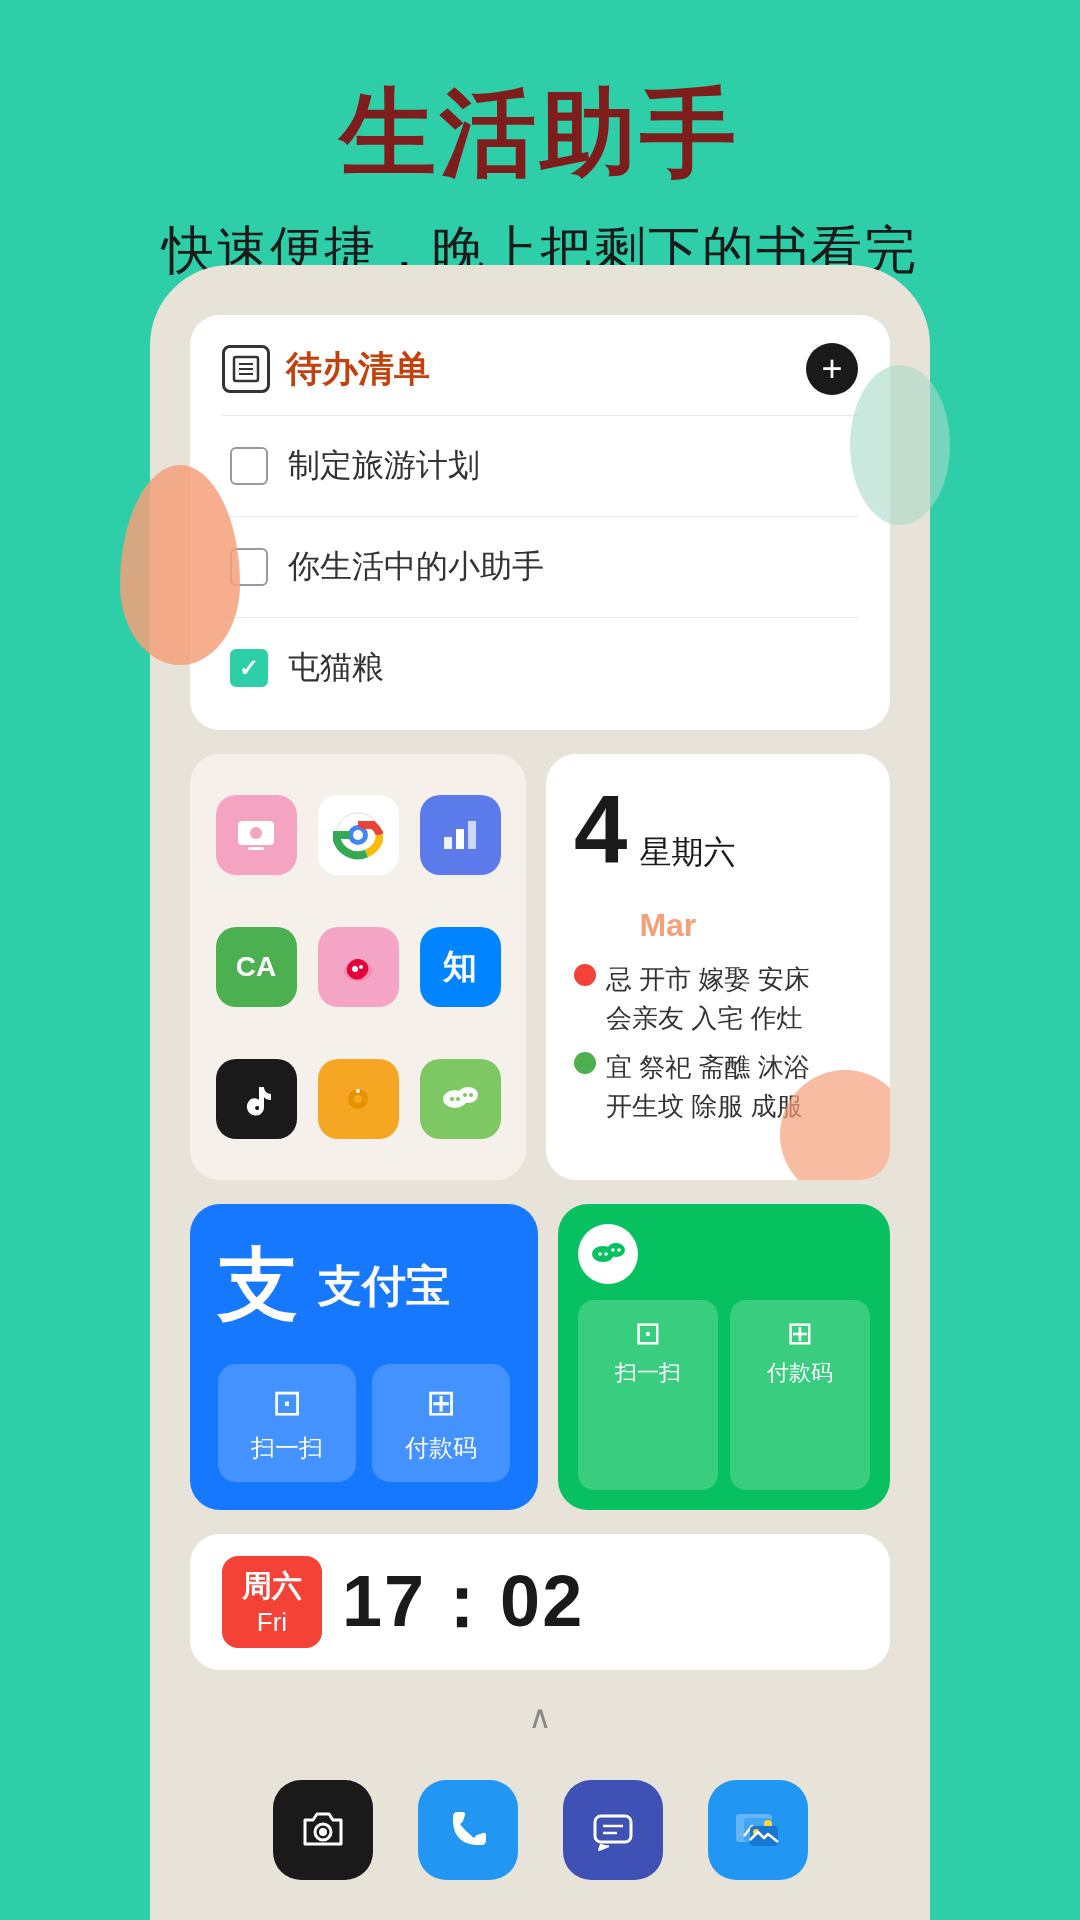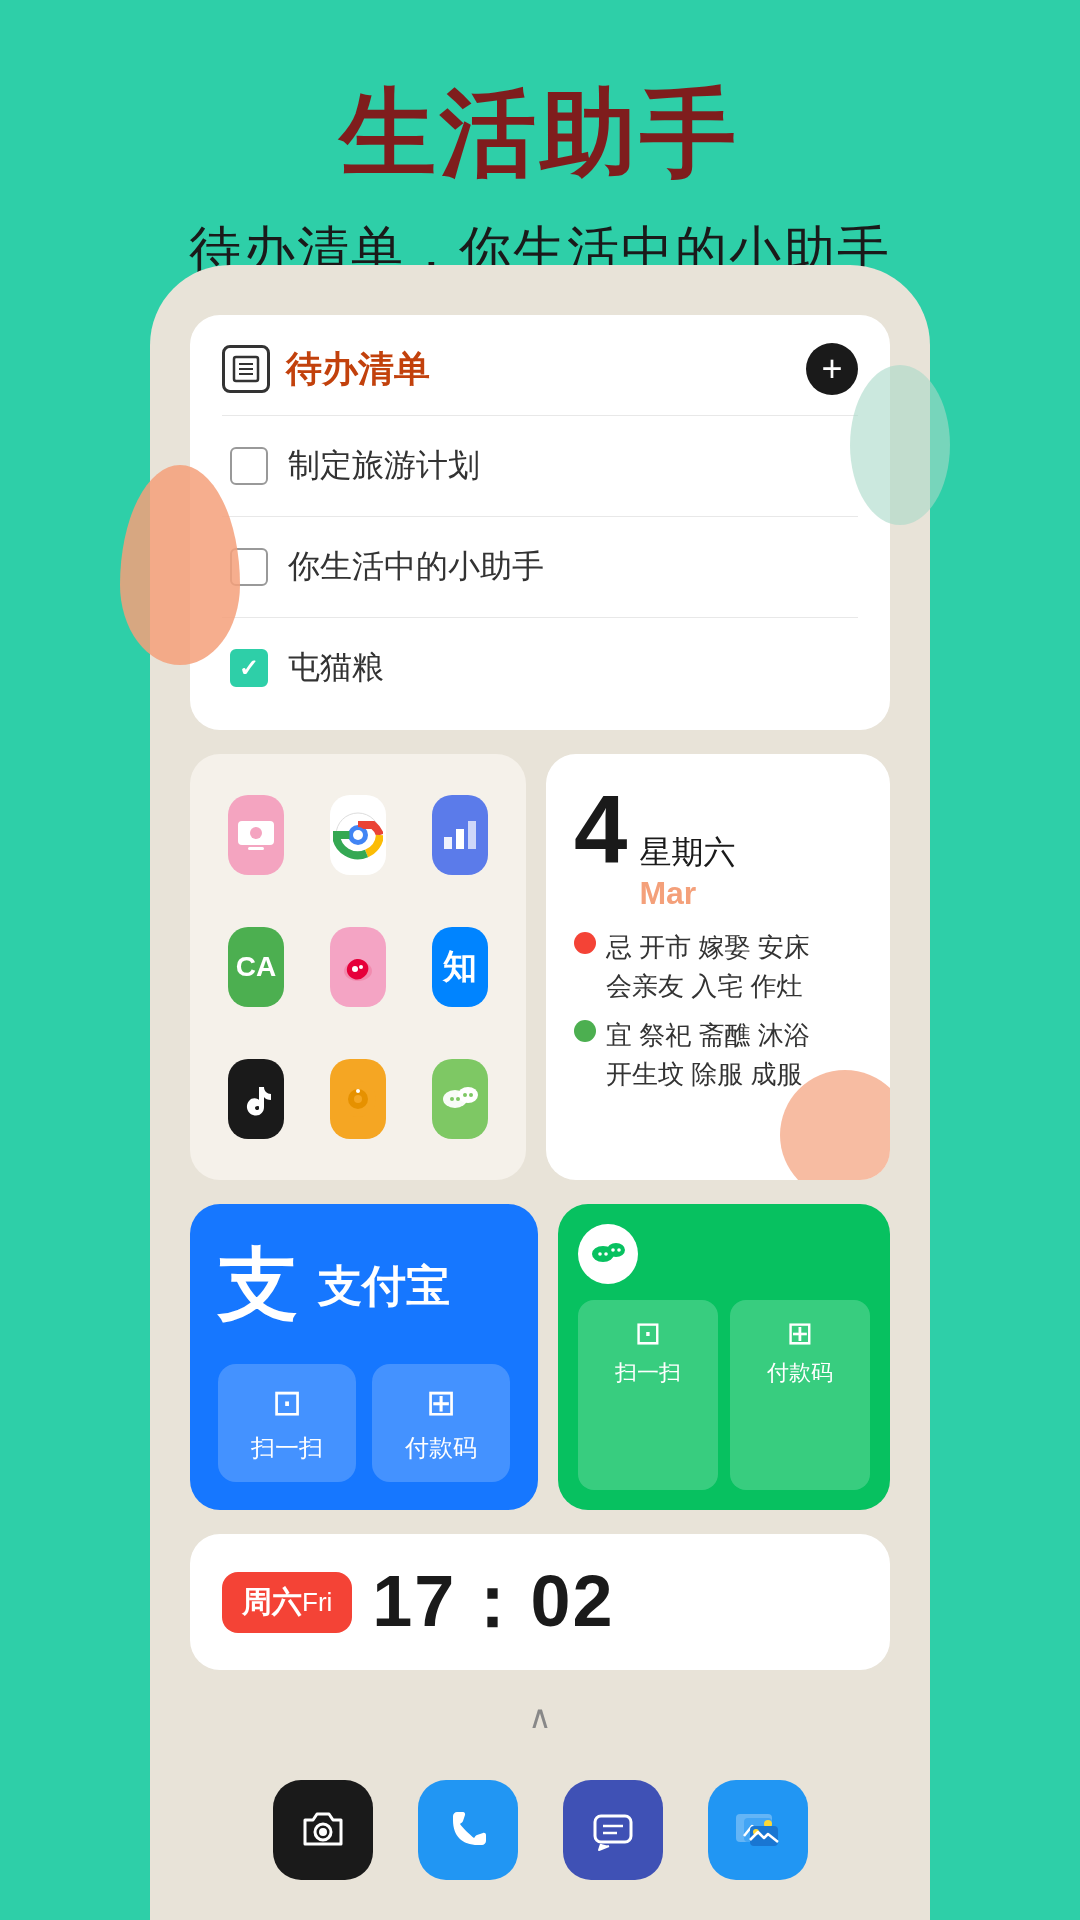--- a/index.html
+++ b/index.html
@@ -164,21 +164,21 @@
       border-radius: 30px;
       padding: 24px;
       flex: 1;
     }
     .app-grid {
       display: grid;
       grid-template-columns: repeat(3, 1fr);
       gap: 18px;
     }
     .app-icon {
-      width: 56px;
+      width: 81px;
       height: 80px;
       border-radius: 20px;
       display: flex;
       align-items: center;
       justify-content: center;
       font-size: 40px;
       margin: 17px auto;
     }
     .app-icon.pink { background: #f4a4c0; }
     .app-icon.chrome { background: white; }
@@ -217,20 +217,21 @@
     }
     .cal-weekday {
       font-size: 32px;
       color: #1a1a1a;
       font-weight: 500;
     }
     .cal-month {
       font-size: 32px;
       color: #f4a07a;
       font-weight: 600;
+      margin-top: 32px;
     }
     .cal-info {
       margin-top: 16px;
     }
     .cal-row {
       display: flex;
       align-items: flex-start;
       gap: 10px;
       margin-bottom: 10px;
     }
@@ -359,21 +360,21 @@
       display: flex;
       align-items: center;
       gap: 20px;
       flex: 1;
     }
     .clock-day-label {
       background: #f44336;
       border-radius: 16px;
       padding: 10px 20px;
       display: flex;
-      flex-direction: row;
+      flex-direction: column;
       align-items: center;
     }
     .clock-weekday {
       font-size: 30px;
       color: white;
       font-weight: 700;
     }
     .clock-sat {
       font-size: 26px;
       color: white;
@@ -417,21 +418,21 @@
     .dock-icon.camera { background: #1a1a1a; color: white; }
     .dock-icon.phone { background: #2196F3; color: white; }
     .dock-icon.message { background: #3F51B5; color: white; }
     .dock-icon.gallery { background: #2196F3; color: white; }
   </style>
 </head>
 <body>
 
 <div class="header">
   <div class="header-title">生活助手</div>
-  <div class="header-subtitle">待办清单，你生活中的小助手</div>
+  <div class="header-subtitle">快速便捷，晚上把剩下的书看完</div>
 </div>
 
 <div class="phone-wrapper">
   <div class="phone-outer">
     <div class="blob-left"></div>
     <div class="blob-right"></div>
 
     <div class="todo-widget">
       <div class="todo-header">
         <div class="todo-title-row">

